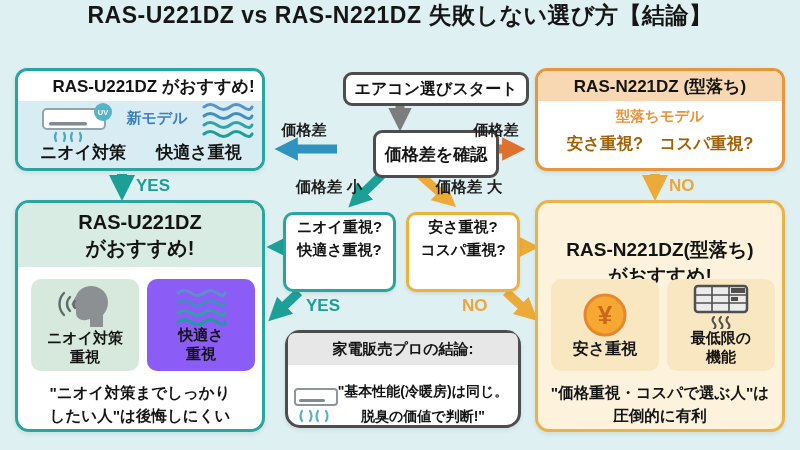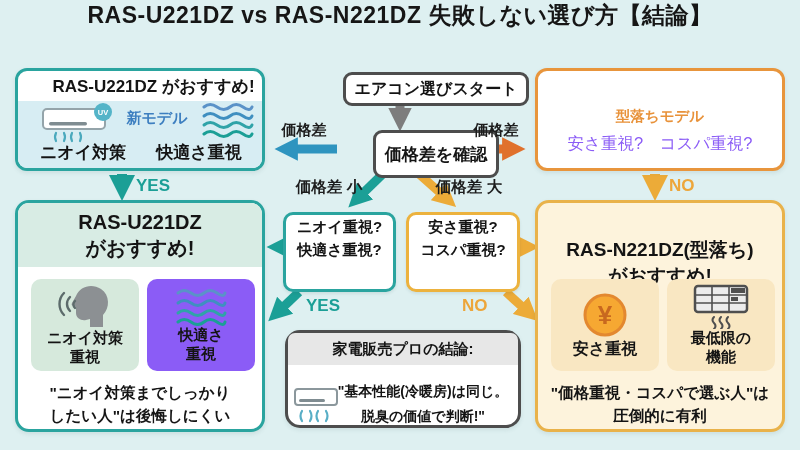--- a/index.html
+++ b/index.html
@@ -22,21 +22,21 @@
 
   
   .tl-header { position:absolute; left:0; top:0; right:0; height:30px; display:flex; align-items:center; justify-content:center; font-size:17px; font-weight:bold; color:#141414;padding-left:27px; }
   .tl-body { position:absolute; left:0; top:30px; right:0; bottom:0; background:#d7edf3; border-radius:0 0 9px 9px; }
   .badge-new { position:absolute; left:96px; top:8px; width:86px; text-align:center; font-size:15px; font-weight:bold; color:#3d7fc0; }
   .tl-feature { position:absolute; top:40px; font-size:17px; font-weight:bold; color:#141414; text-align:center; }
 
   
   .tr-header { position:absolute; left:0; top:0; right:0; height:30px; background:#f8d8b2; border-radius:9px 9px 0 0; display:flex; align-items:center; justify-content:center; font-size:17px; font-weight:bold; color:#141414; }
   .tr-badge { position:absolute; left:0; top:36px; right:0; text-align:center; font-size:14.5px; font-weight:bold; color:#e8923a; }
-  .tr-question { position:absolute; left:0; top:62px; right:0; text-align:center; font-size:16.5px; font-weight:normal; color:#8b5cf6; }
+  .tr-question { position:absolute; left:0; top:62px; right:0; text-align:center; font-size:16.5px; font-weight:bold; color:#a16207; }
 
   
   .flowbox { position:absolute; background:#fff; border:3px solid #4d4d4d; border-radius:9px; display:flex; align-items:center; justify-content:center; font-weight:bold; color:#141414; z-index:2;margin-left:36px; }
   .decision { position:absolute; background:#fff; border-radius:10px; display:flex; flex-direction:column; align-items:center; justify-content:flex-start; font-size:15px; font-weight:bold; color:#141414; line-height:1.55; z-index:2; box-shadow:0 2px 3px rgba(40,80,80,.10); }
 
   
   .rl-header { position:absolute; left:0; top:0; right:0; height:64px; background:#d8ece4; border-radius:11px 11px 0 0; display:flex; flex-direction:column; align-items:center; justify-content:center; font-size:20px; font-weight:bold; color:#141414; line-height:1.3; }
   .rr-header { position:absolute; left:0; top:0; right:0; height:64px; display:flex; flex-direction:column; align-items:center; justify-content:center; font-size:19px; font-weight:bold; color:#141414; line-height:1.35;margin-top:28px; }
   .card { position:absolute; top:76px; width:108px; height:92px; border-radius:10px; display:flex; flex-direction:column; align-items:center; justify-content:center; font-size:15px; font-weight:bold; color:#141414; line-height:1.25; text-align:center; }
   .quote { position:absolute; left:6px; right:6px; top:178px; text-align:center; font-size:15.5px; font-weight:bold; color:#141414; line-height:1.5; }
@@ -128,20 +128,21 @@
       </svg>
       <div class="tl-feature" style="left:6px; width:118px;">ニオイ対策</div>
       <div class="tl-feature" style="left:122px; width:118px;">快適さ重視</div>
     </div>
   </div>
 
   <div class="flowbox" style="left:307px; top:72px; width:186px; height:34px; font-size:16px;">エアコン選びスタート</div>
   <div class="flowbox" style="left:337px; top:130px; width:126px; height:48px; font-size:17px;">価格差を確認</div>
 
   <div class="box b-orange node" style="left:535px; top:68px; width:250px; height:103px;">
+    <div class="tr-header">RAS-N221DZ (型落ち)</div>
     <div class="tr-badge">型落ちモデル</div>
     <div class="tr-question">安さ重視?　コスパ重視?</div>
   </div>
 
   <div class="edge-lbl" style="left:272px; top:121px; width:64px;">価格差</div>
   <div class="edge-lbl" style="left:464px; top:121px; width:64px;">価格差</div>
   <div class="edge-lbl" style="left:288px; top:177px; width:82px; font-size:15.5px;">価格差 小</div>
   <div class="edge-lbl" style="left:428px; top:177px; width:82px; font-size:15.5px;">価格差 大</div>
   <div class="yesno c-teal" style="left:136px; top:176px;">YES</div>
   <div class="yesno c-gold" style="left:669px; top:176px;">NO</div>

